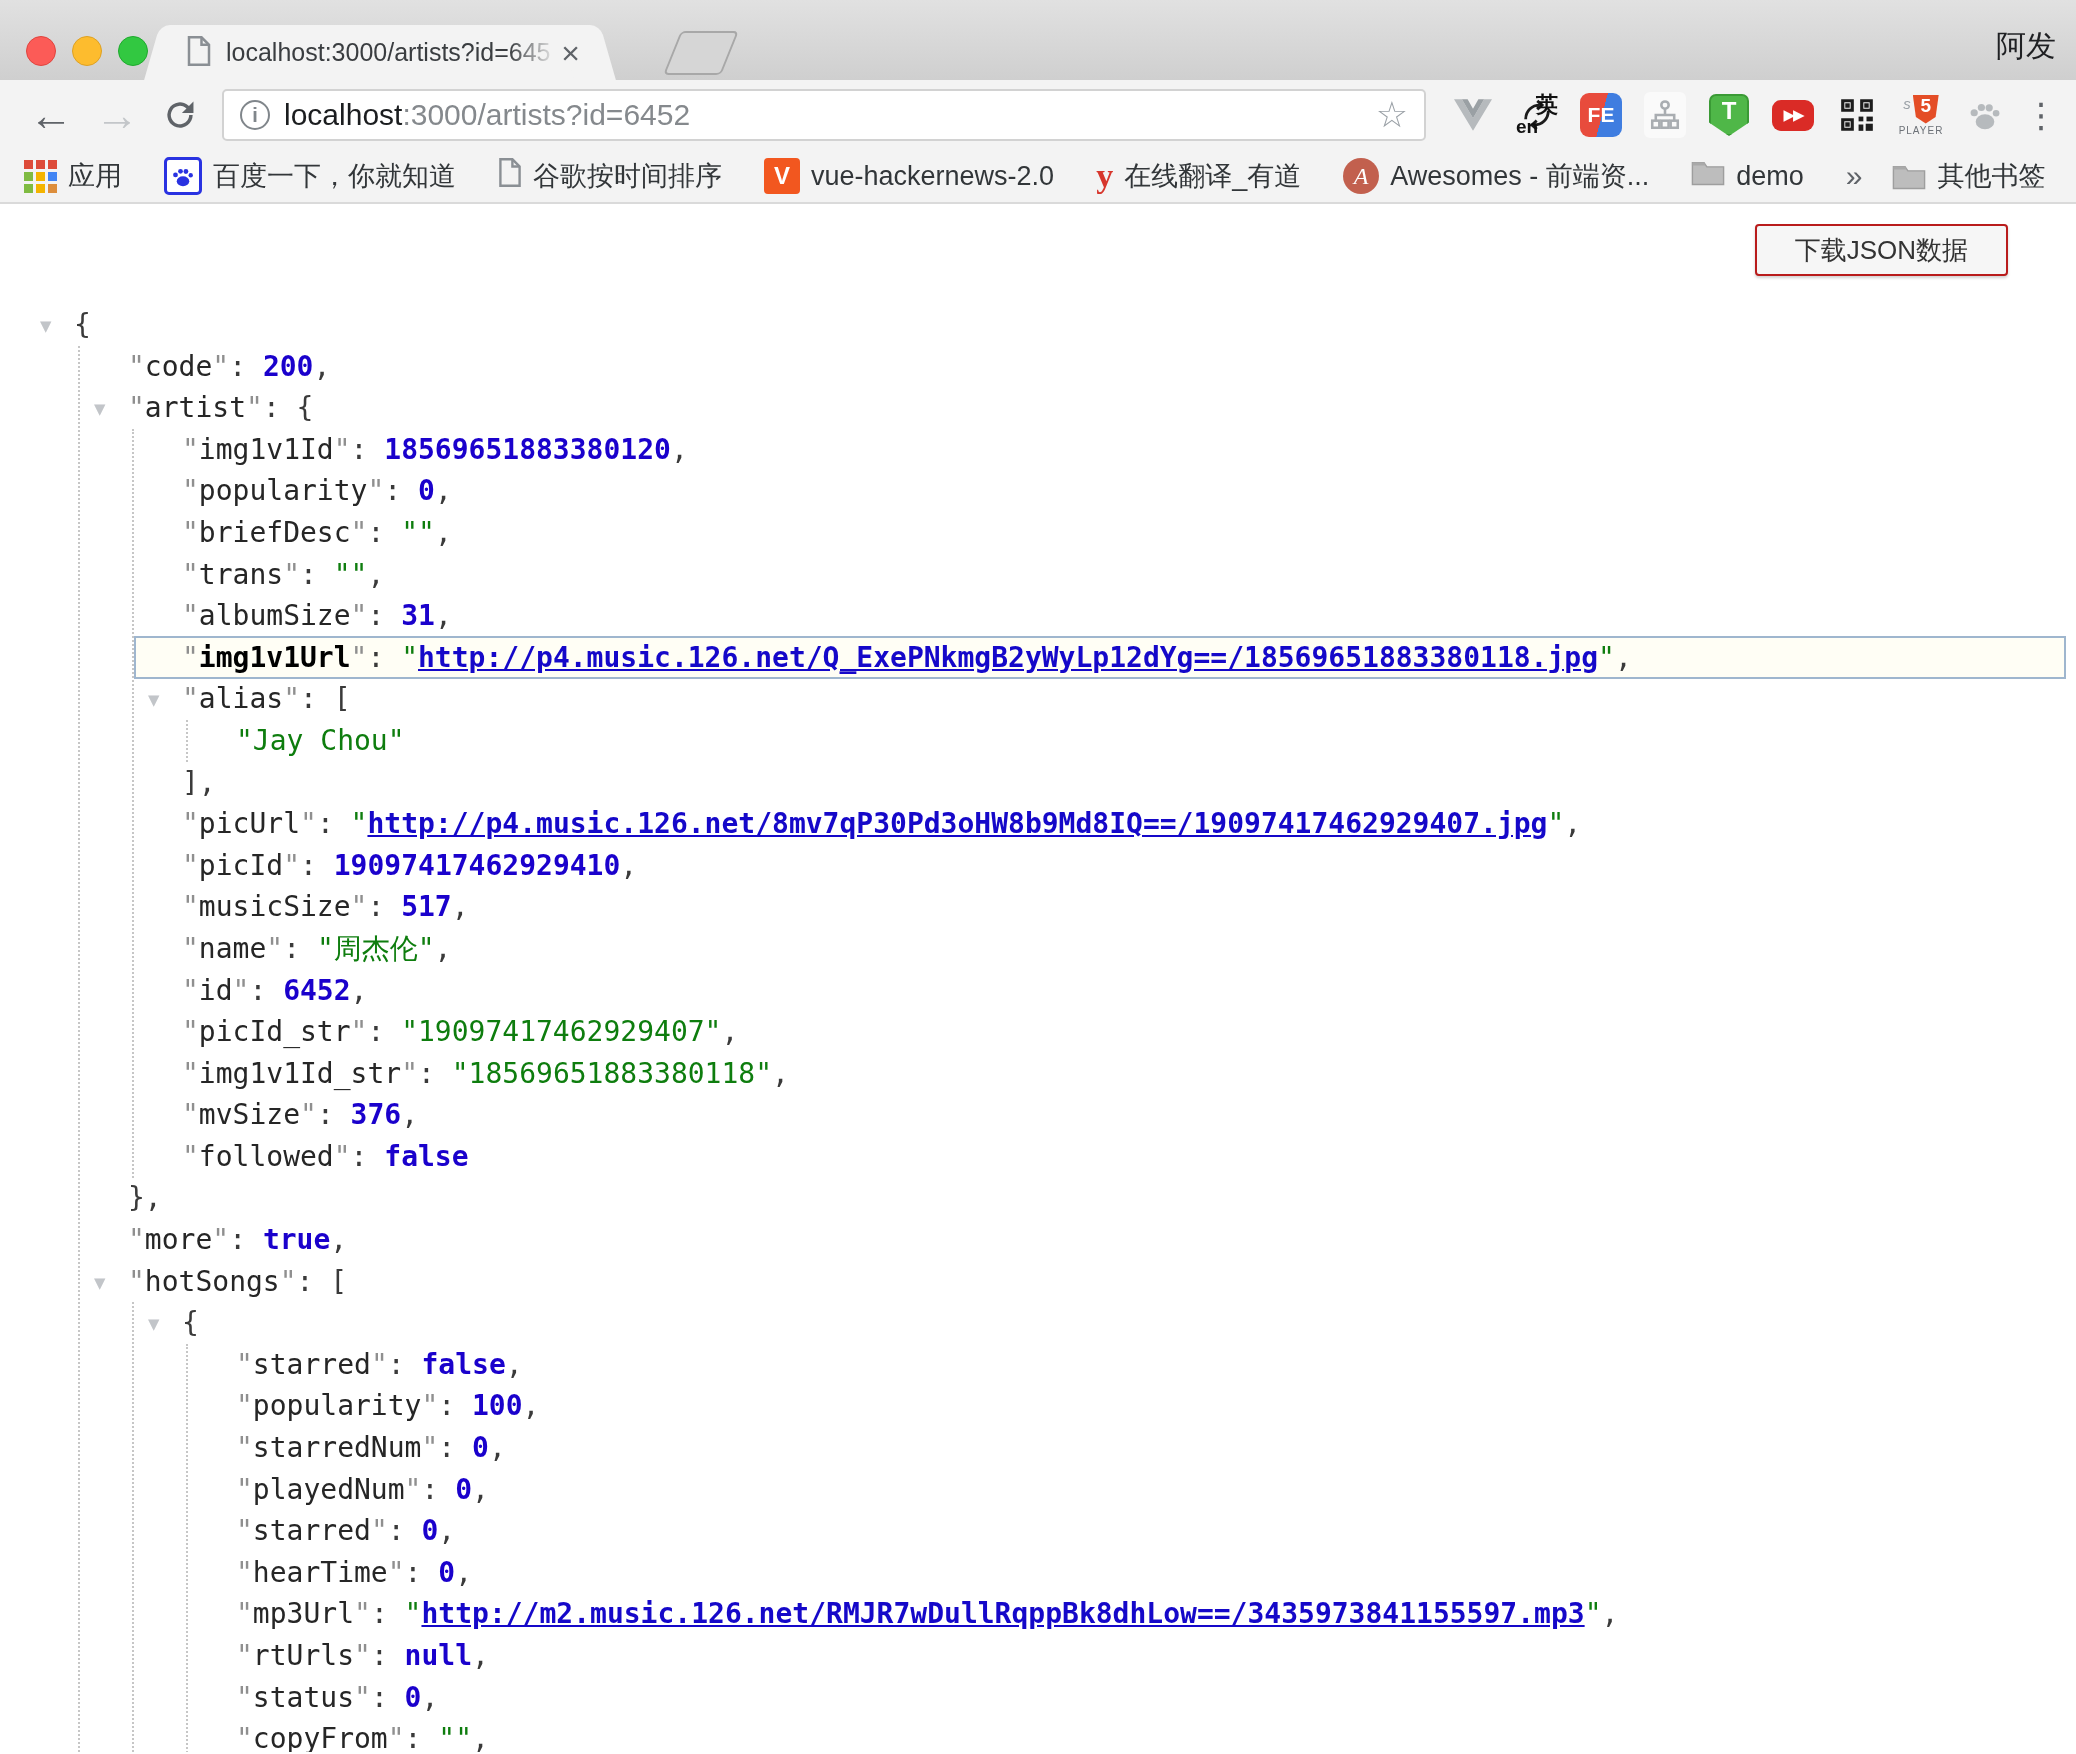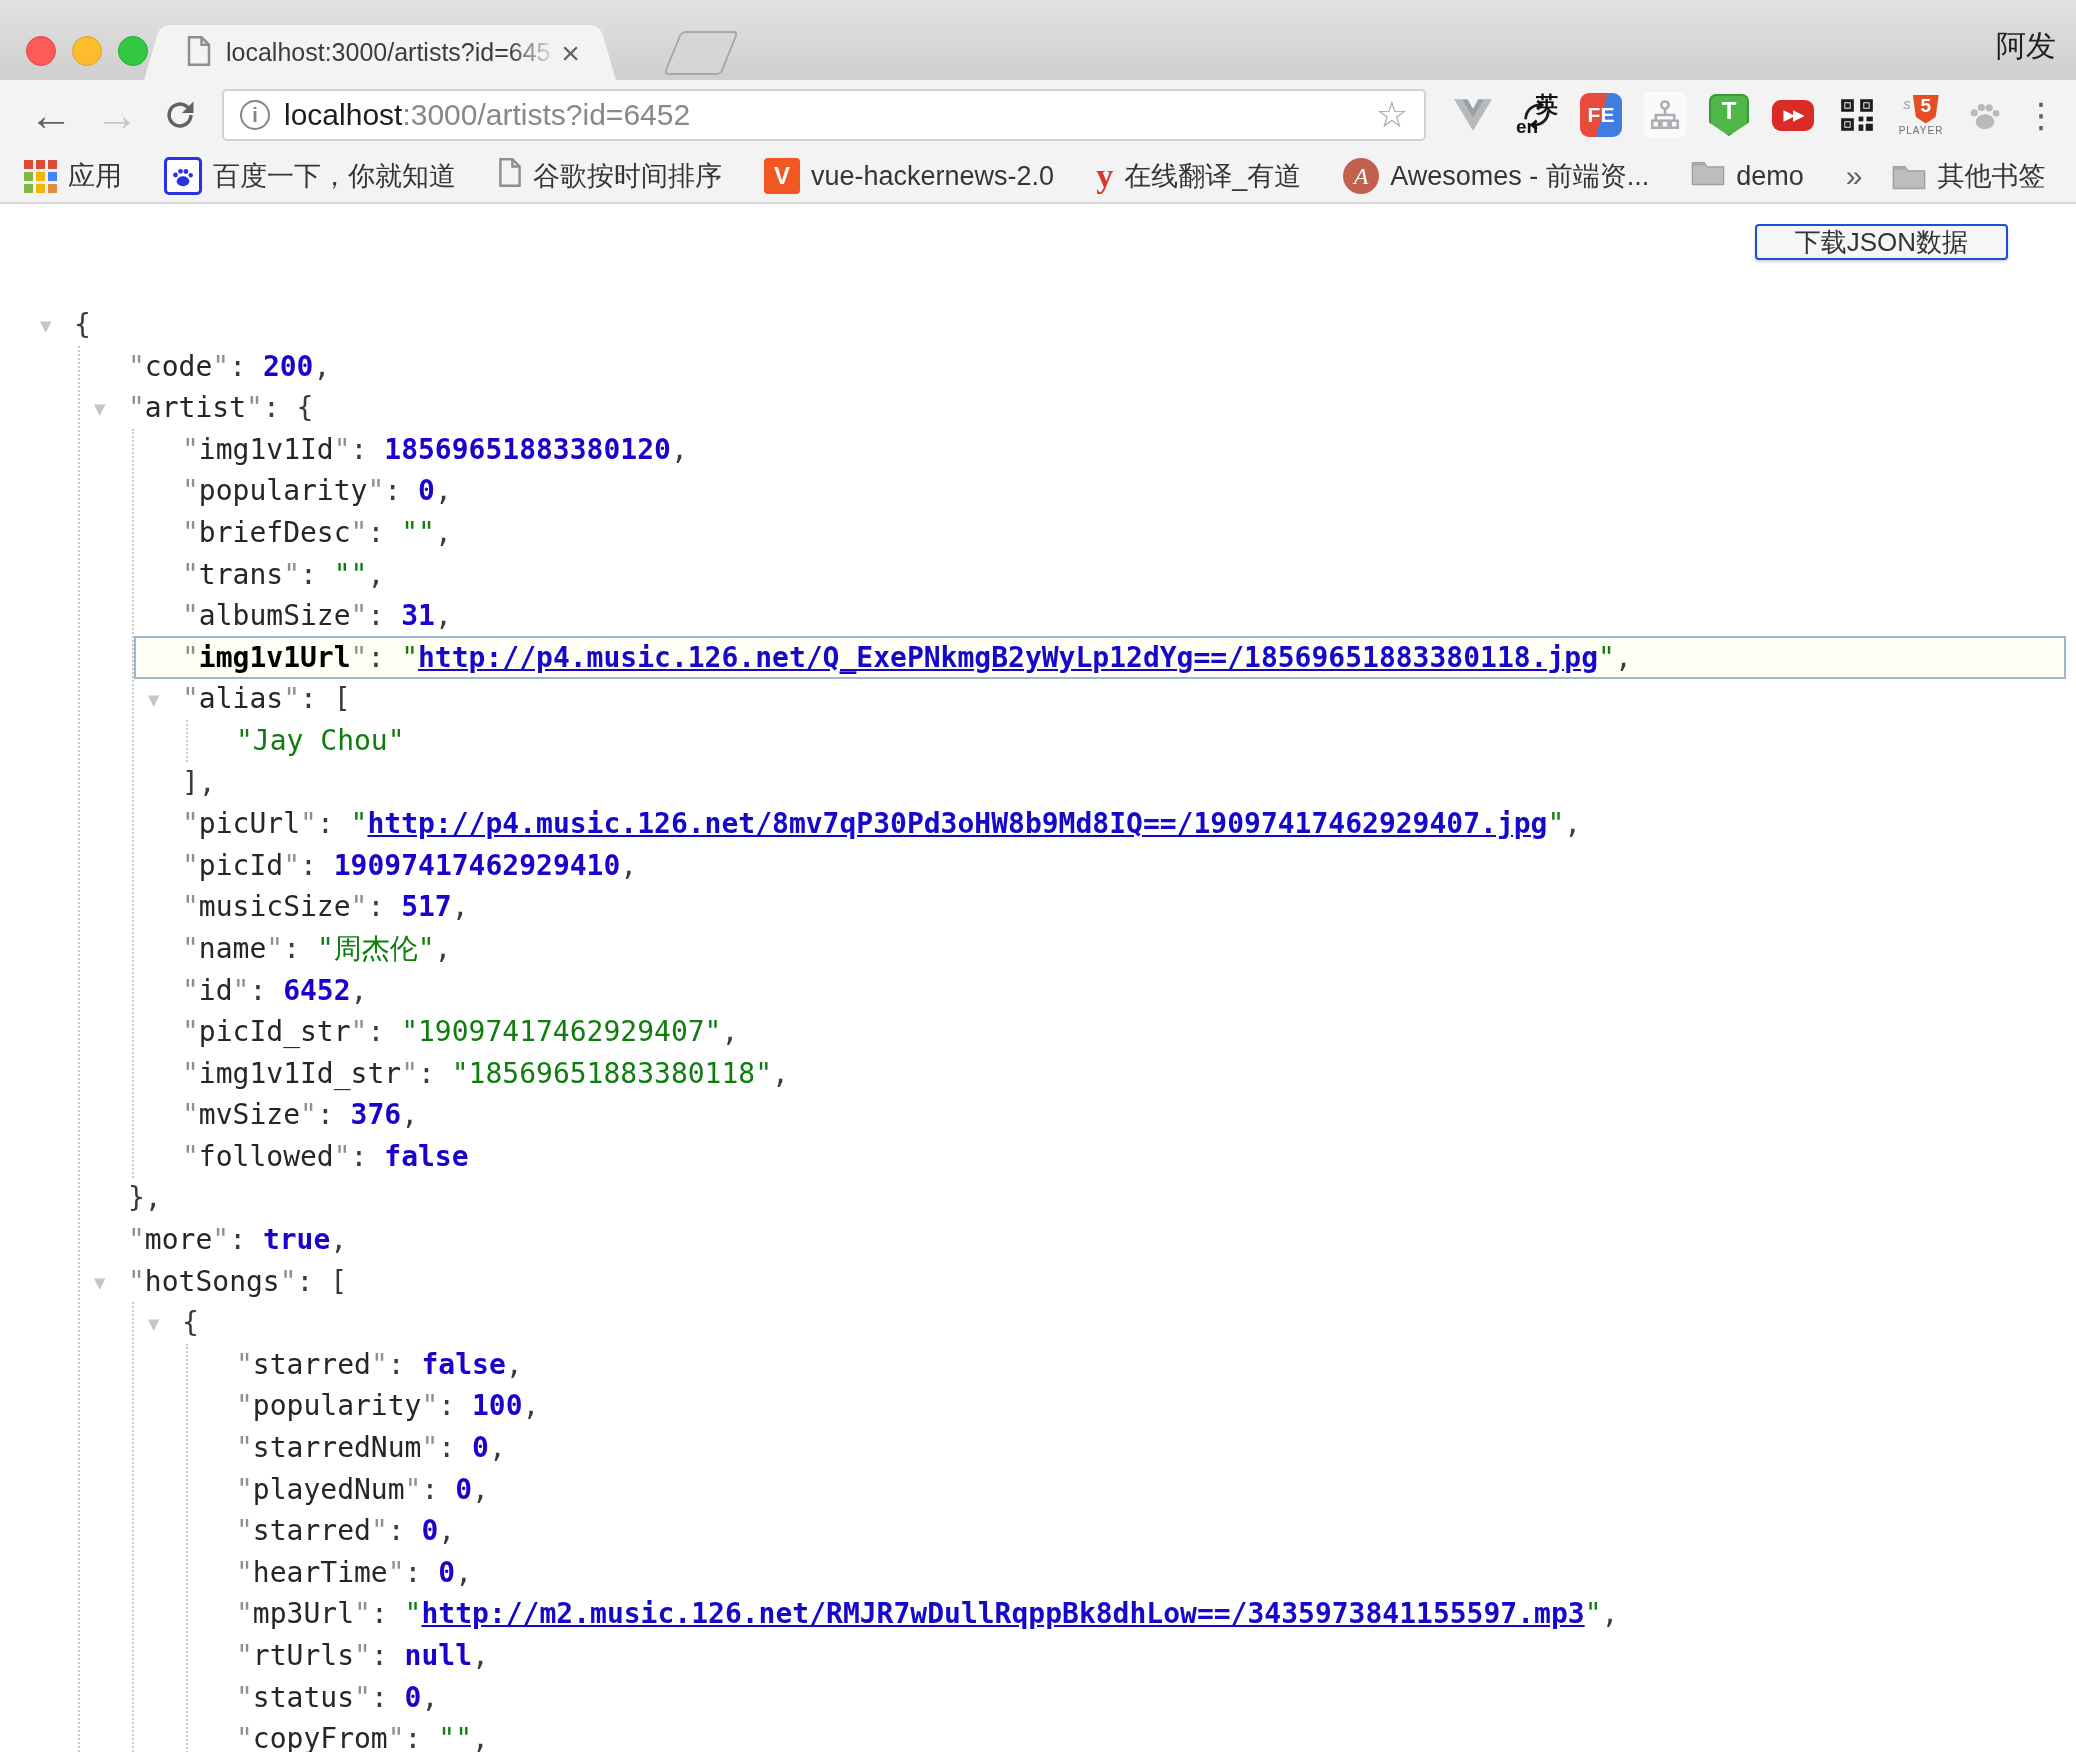--- a/index.html
+++ b/index.html
@@ -80,21 +80,21 @@
   .vue-box { width:36px; height:36px; background:#f2571f; border-radius:4px; color:#fff; font-weight:bold;
              font-size:24px; display:flex; align-items:center; justify-content:center; }
   .yd { color:#d7362c; font-weight:bold; font-size:34px; font-family:"Liberation Serif",serif; line-height:1;}
   .aw-circle { width:36px; height:36px; border-radius:50%; background:#c2604e; color:#fff;
                font-family:"Liberation Serif",serif; font-style:italic; font-size:24px;
                display:flex; align-items:center; justify-content:center; }
 
   
   .content { position:relative; height:1548px; background:#fff; }
   .jsonbtns { position:absolute; top:20px; right:20px; display:flex; z-index:5; }
-  .btn { height:36px; font-size:26px; color:#333; background:#f6f6f6; border:2px solid #1d4ed8;
+  .btn { height:52px; font-size:26px; color:#333; background:#f6f6f6; border:2px solid #b91c1c;
          display:flex; align-items:center; }
   .btn-download { padding:0 38px; border-radius:4px; margin-right:48px; box-shadow:0 2px 3px rgba(0,0,0,.18); }
   .seg { display:flex; border-radius:4px; box-shadow:0 2px 3px rgba(0,0,0,.18); }
   .btn-format { padding:0 32px; border-radius:4px 0 0 4px; background:#e0e0e0; border-right-width:1px; }
   .btn-collapse { padding:0 32px; border-radius:0 4px 4px 0; background:#f8f8f8; border-left-width:1px; }
 
   .jtree { position:absolute; inset:0; padding-top:100px; overflow:hidden;
            font-family:"DejaVu Sans Mono","Liberation Mono",monospace; font-size:28px; color:#333; }
   .jline { position:relative; height:41.6px; line-height:41.6px; white-space:pre; }
   .lc { position:relative; z-index:2; }

